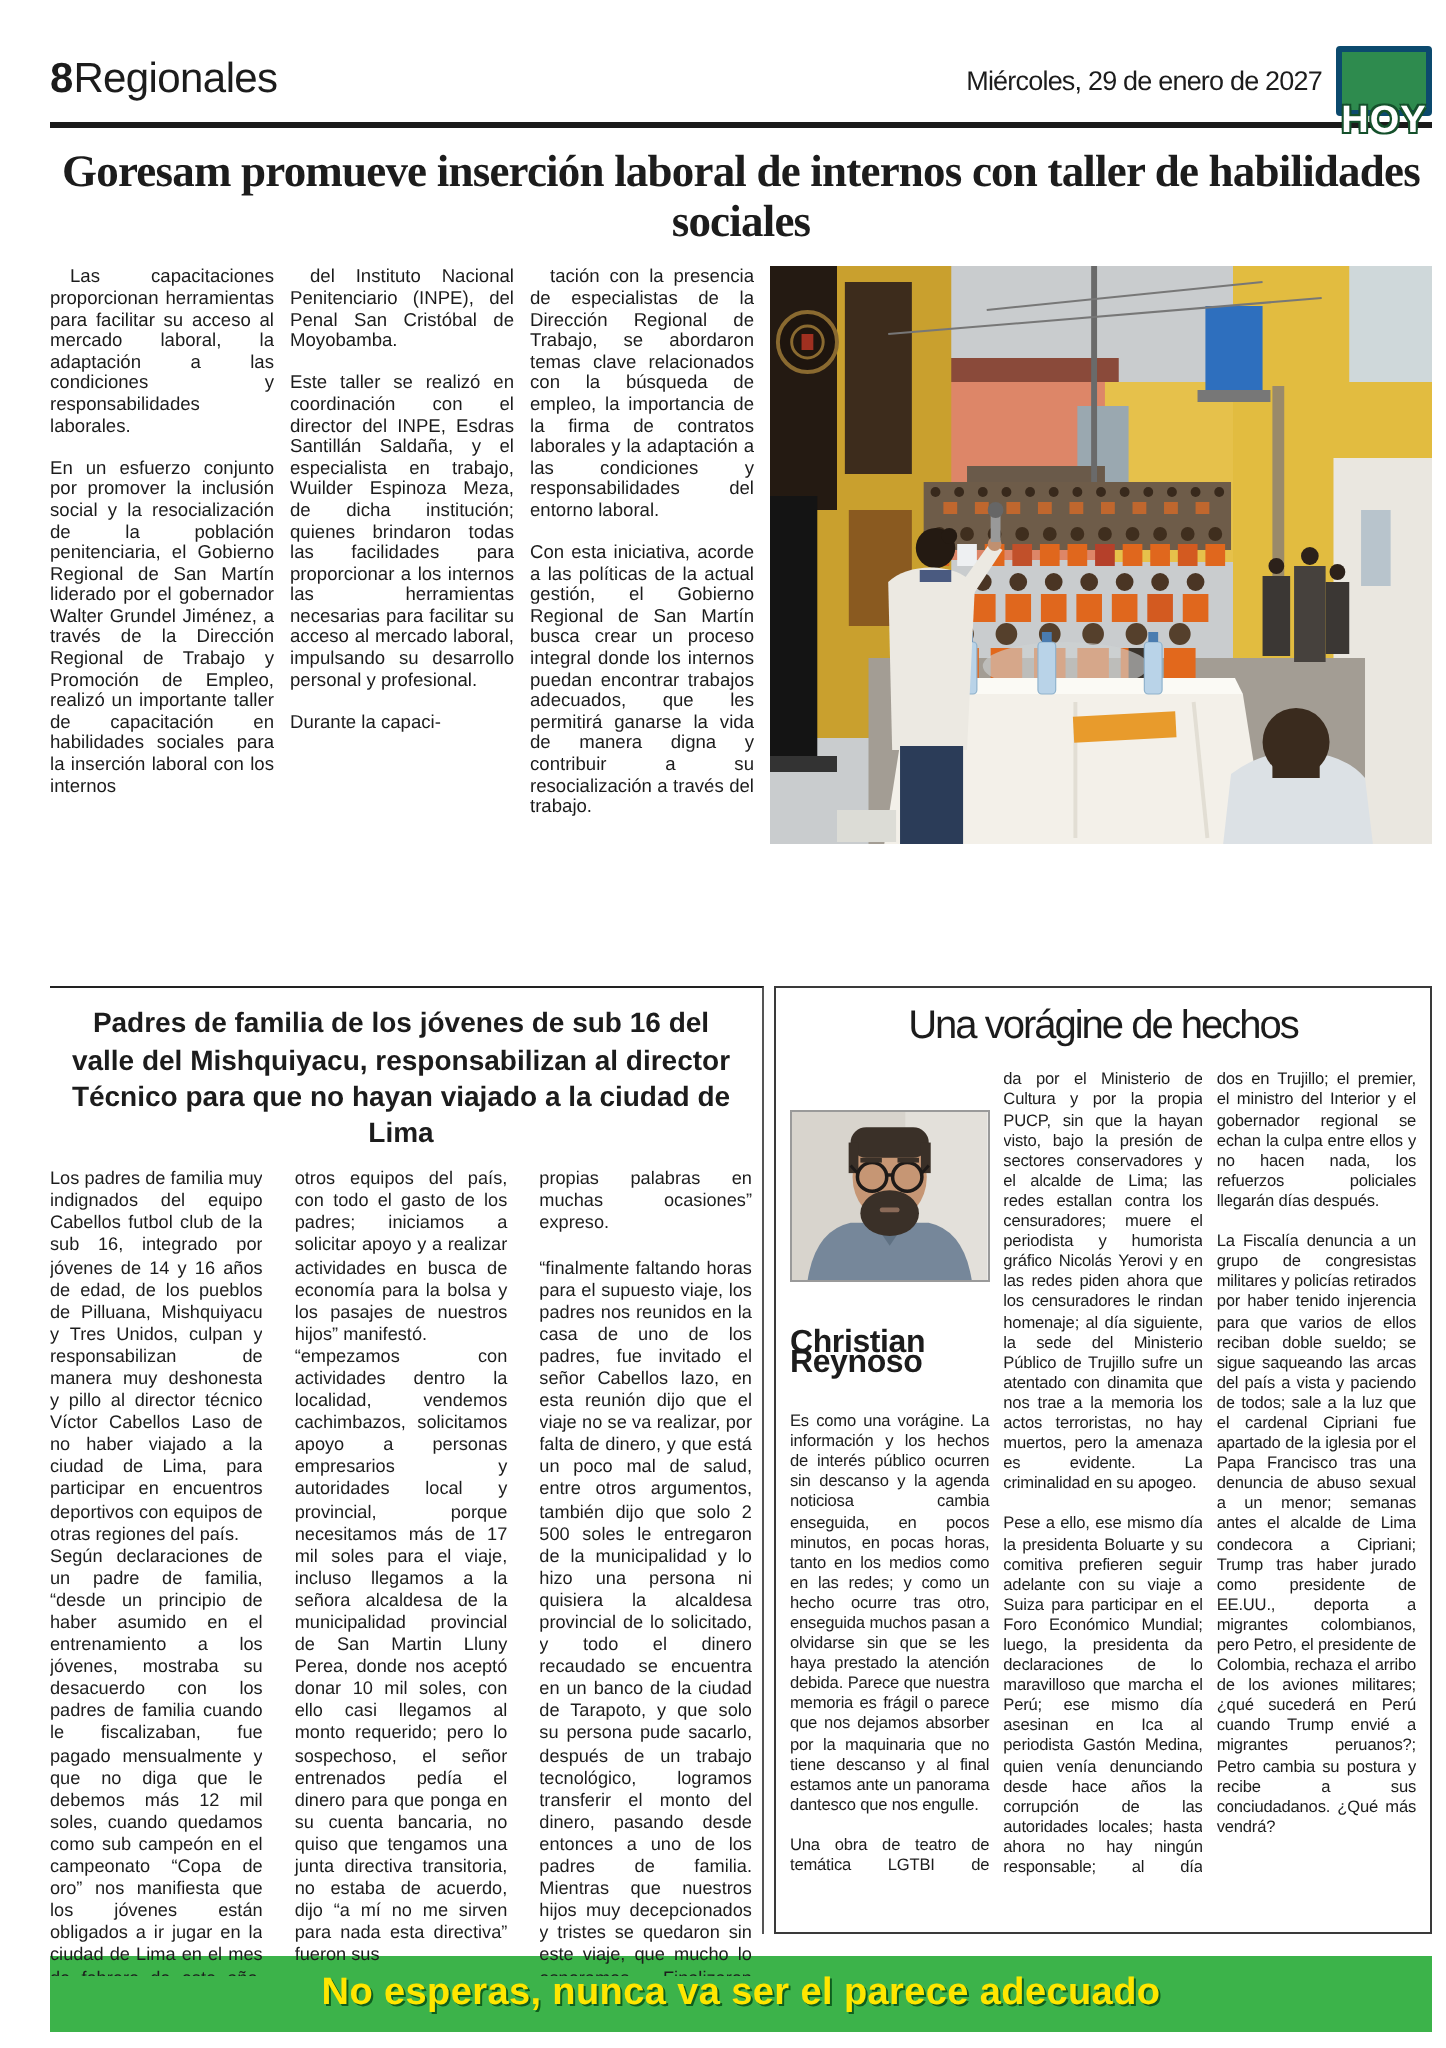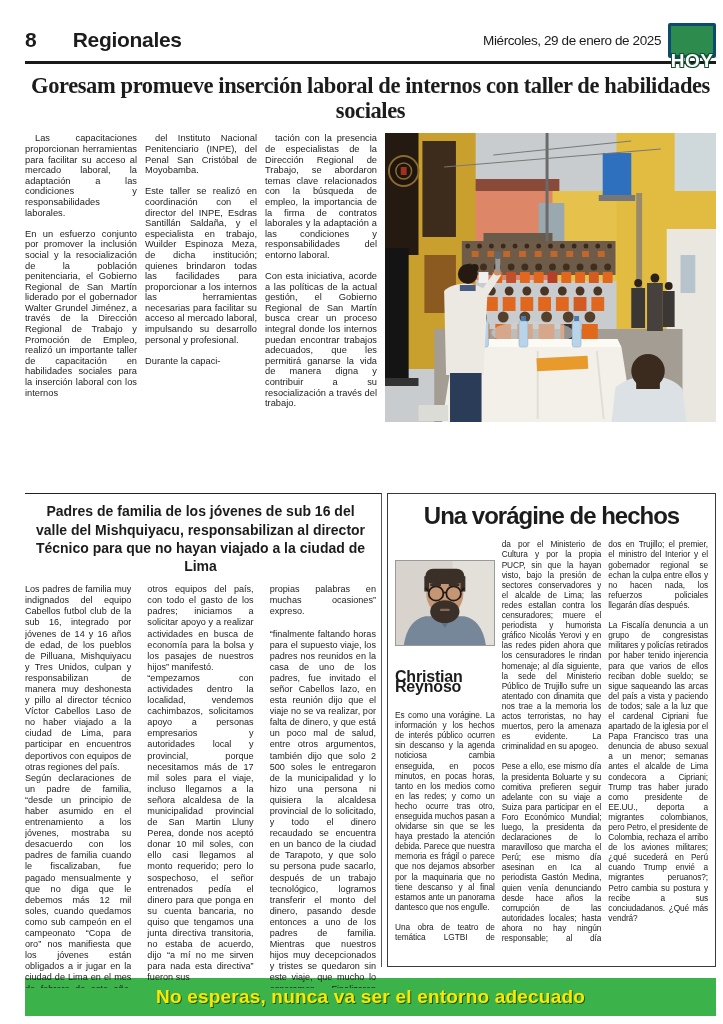--- a/index.html
+++ b/index.html
@@ -5,21 +5,21 @@
   * { margin:0; padding:0; box-sizing:border-box; }
   html,body { background:#fff; }
   .page {
     width:723px; height:1024px; background:#fff; overflow:hidden;
     font-family:"Liberation Sans", sans-serif; color:#1c1c1c;
     padding:20px 7px 0 25px; position:relative;
   }
   
   .masthead { display:flex; align-items:center; height:40px; }
   .page-num { font-size:21px; font-weight:bold; }
-  .section-title { font-size:21px; font-weight:bold; margin-left:36px; letter-spacing:-0.3px; }
+  .section-title { font-size:21px; font-weight:normal; letter-spacing:-0.3px; }
   .mast-right { margin-left:auto; display:flex; align-items:center; gap:7px; }
   .issue-date { font-size:13.5px; letter-spacing:-0.4px; }
   .logo { width:48px; height:35px; background:#2e8b4e; border:3px solid #0c4a6e; border-radius:2px;
           color:#fff; display:flex; flex-direction:column; align-items:center; justify-content:center; line-height:1;gap:32px; }
   .logo-top { font-size:8px; font-weight:bold; letter-spacing:0.3px; }
   .logo-main { font-size:19px; font-weight:900; letter-spacing:0.5px;
                text-shadow:1px 1px 0 #14502b, -1px 1px 0 #14502b, 1px -1px 0 #14502b, -1px -1px 0 #14502b; }
   .masthead-rule { height:3px; background:#1a1a1a; margin-top:1px; }
   
   .a1-headline { font-size:22.5px; font-weight:bold; text-align:center; line-height:1.12;
@@ -32,21 +32,21 @@
   
   .bottom-section { display:flex; margin-top:8px; height:474px; }
   .article2 { width:357px; flex:0 0 357px; border-top:1.5px solid #222; border-right:1px solid #555;
               padding:5px 5px 0 0; }
   .a2-headline { font-size:14px; font-weight:bold; text-align:center; line-height:1.3; margin:3px 10px 9px; }
   .a2-cols { display:flex; gap:16px; height:404px; overflow:hidden; }
   .a2-cols .ncol { flex:1; font-size:9.1px; line-height:11.1px; text-align:justify;
                    white-space:pre-line; overflow:hidden; }
   .opinion { flex:1; margin-left:5px; border:1.5px solid #3a3a3a; padding:5px 7px; background:#fff; }
   .op-kicker { text-align:center; font-weight:bold; font-size:15px; letter-spacing:0.2px; margin-top:3px; }
-  .op-headline { text-align:center; font-size:24px; font-weight:bold; letter-spacing:-1px; margin:3px 0 9px; }
+  .op-headline { text-align:center; font-size:20px; font-weight:normal; letter-spacing:-1px; margin:3px 0 9px; }
   .op-cols { display:flex; gap:7px; height:404px; overflow:hidden; }
   .op-col { flex:1; font-size:8.3px; line-height:10.1px; text-align:justify;
             white-space:pre-line; overflow:hidden; letter-spacing:-0.1px; }
   .author-fig { margin:0 0 2px 0; }
   .author-fig svg { width:100%; height:86px; display:block; border:1px solid #9a9a9a; }
   .author-name { font-weight:bold; font-size:16px; margin:4px 0 8px; letter-spacing:-0.2px; }
   
   .banner { margin-top:11px; height:38px; background:#3cb34a; display:flex;
             align-items:center; justify-content:center; }
   .banner-text { color:#ffe600; font-weight:900; font-size:19px; letter-spacing:0.2px;
@@ -54,21 +54,21 @@
 </style>
 </head>
 <body>
 
 <div class="page">
 
   <header class="masthead">
     <span class="page-num">8</span>
     <span class="section-title">Regionales</span>
     <span class="mast-right">
-      <span class="issue-date">Miércoles, 29 de enero de 2025</span>
+      <span class="issue-date">Miércoles, 29 de enero de 2027</span>
       <span class="logo">
         <span class="logo-top">Diario</span>
         <span class="logo-main">HOY</span>
       </span>
     </span>
   </header>
   <div class="masthead-rule"></div>
 
   <h1 class="a1-headline">Goresam promueve inserción laboral de internos con taller de habilidades sociales</h1>
   <section class="a1-body">
@@ -314,16 +314,16 @@
 Pese a ello, ese mismo día la presidenta Boluarte y su comitiva prefieren seguir adelante con su viaje a Suiza para participar en el Foro Económico Mundial; luego, la presidenta da declaraciones de lo maravilloso que marcha el Perú; ese mismo día asesinan en Ica al periodista Gastón Medina, quien venía denunciando desde hace años la corrupción de las autoridades locales; hasta ahora no hay ningún responsable; al día siguiente se registran nuevos atenta-</div>
         <div class="op-col">dos en Trujillo; el premier, el ministro del Interior y el gobernador regional se echan la culpa entre ellos y no hacen nada, los refuerzos policiales llegarán días después.
 
 La Fiscalía denuncia a un grupo de congresistas militares y policías retirados por haber tenido injerencia para que varios de ellos reciban doble sueldo; se sigue saqueando las arcas del país a vista y paciendo de todos; sale a la luz que el cardenal Cipriani fue apartado de la iglesia por el Papa Francisco tras una denuncia de abuso sexual a un menor; semanas antes el alcalde de Lima condecora a Cipriani; Trump tras haber jurado como presidente de EE.UU., deporta a migrantes colombianos, pero Petro, el presidente de Colombia, rechaza el arribo de los aviones militares; ¿qué sucederá en Perú cuando Trump envié a migrantes peruanos?; Petro cambia su postura y recibe a sus conciudadanos. ¿Qué más vendrá?</div>
       </div>
     </aside>
 
   </section>
 
   <div class="banner">
-    <span class="banner-text">No esperas, nunca va ser el entorno adecuado</span>
+    <span class="banner-text">No esperas, nunca va ser el parece adecuado</span>
   </div>
 
 </div>
 
 </body></html>

